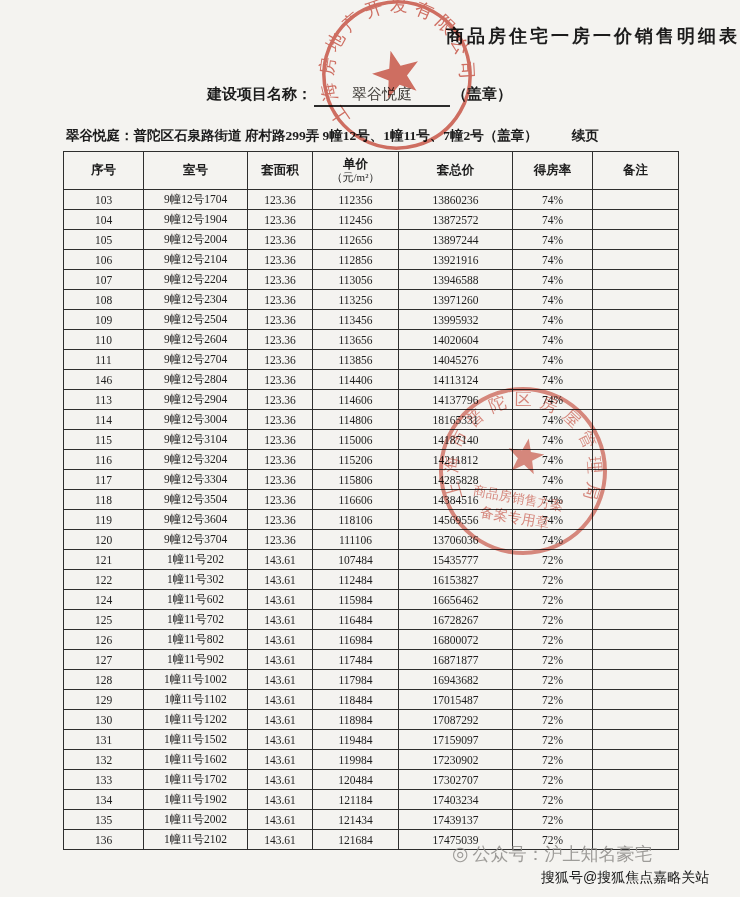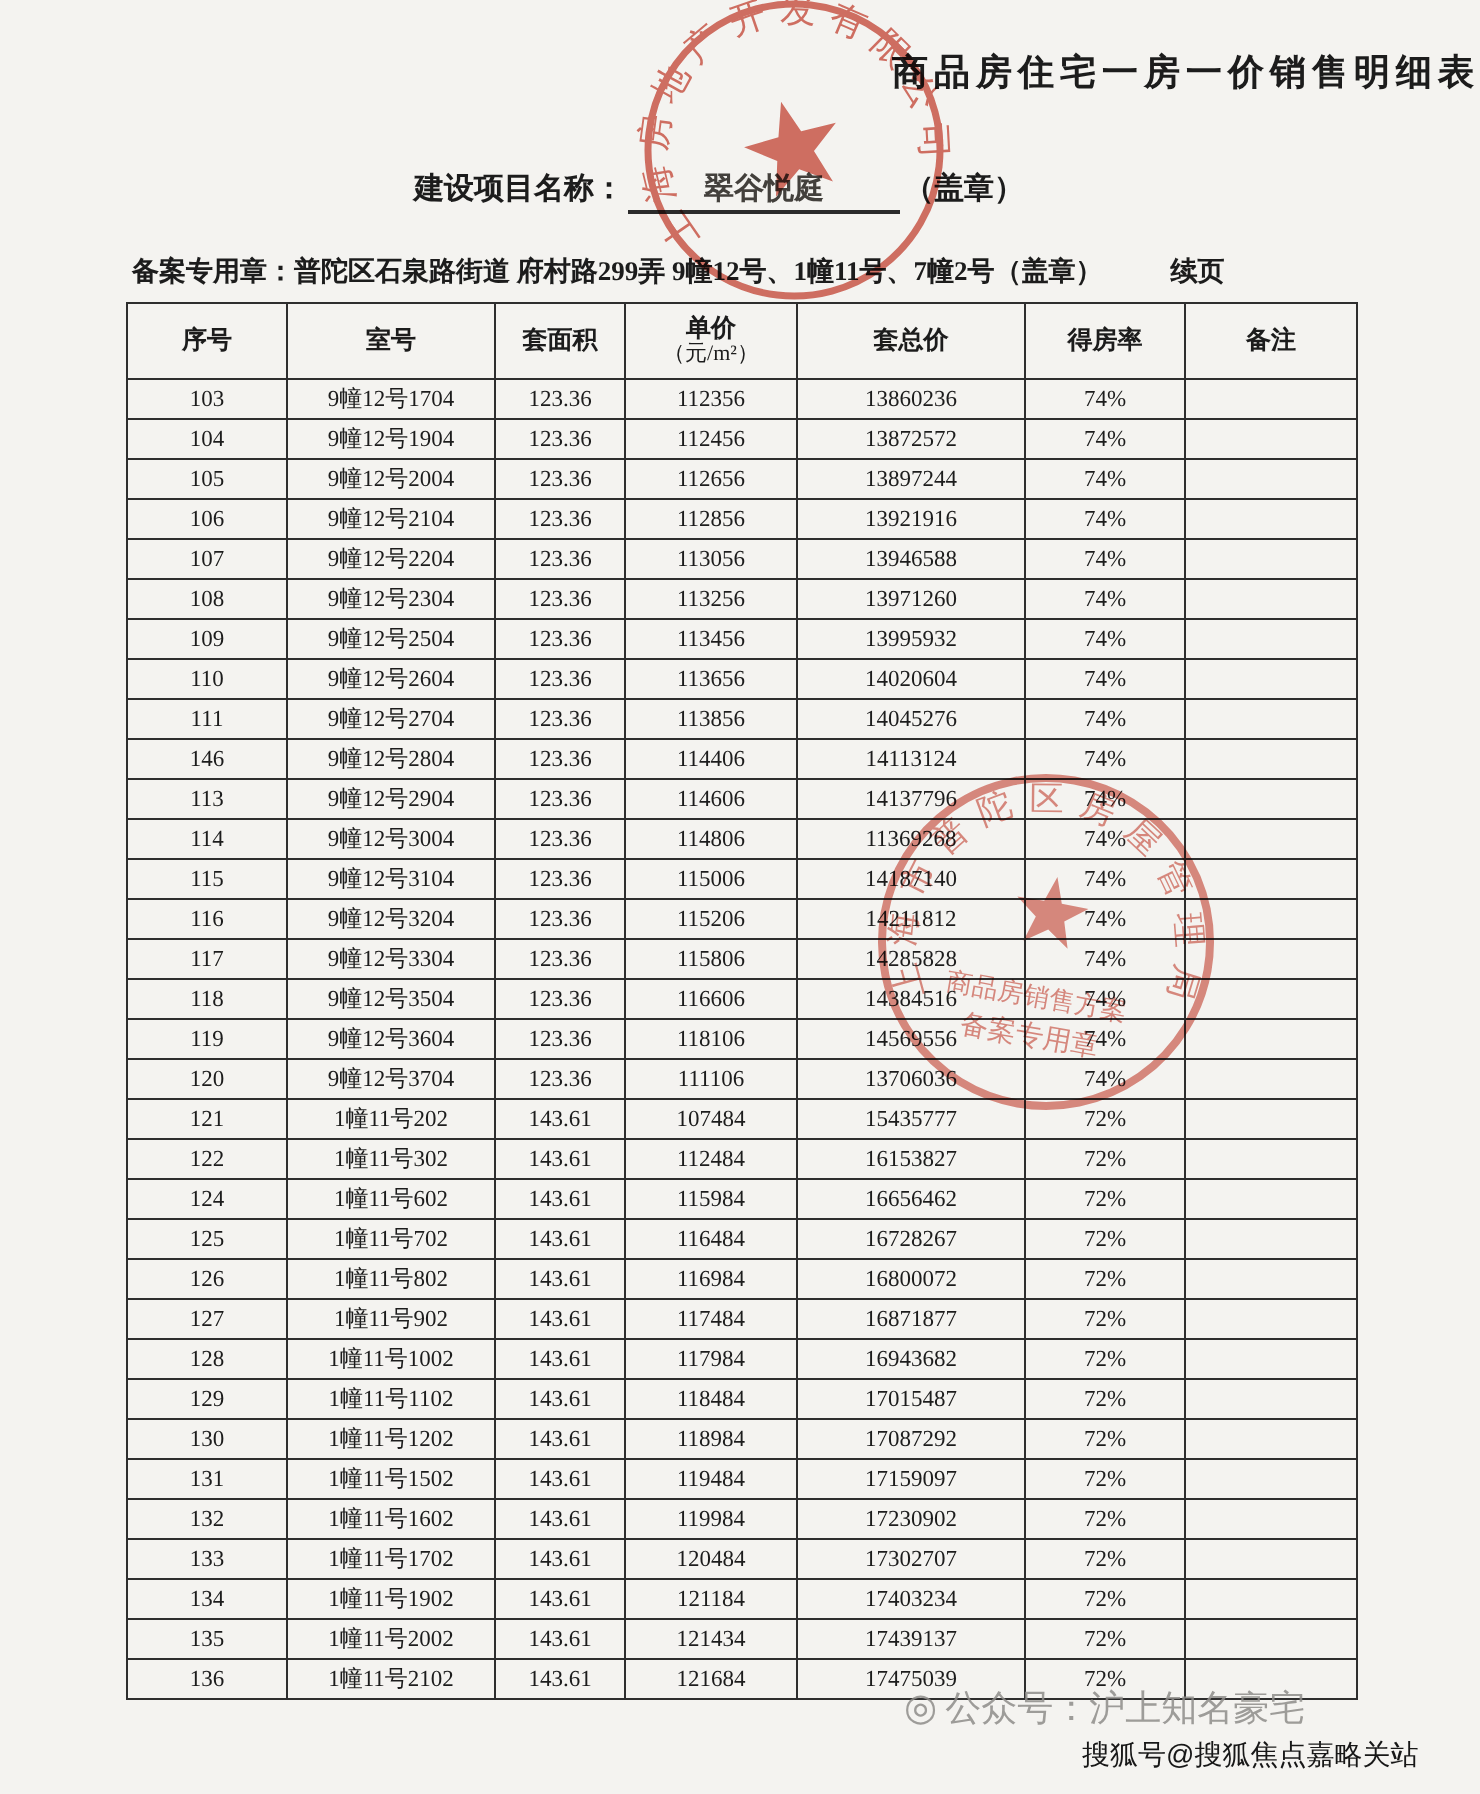--- a/index.html
+++ b/index.html
@@ -14,21 +14,21 @@
   .title {
     position:absolute; top:24px; left:0; width:100%;
     text-align:right; font-size:18px; font-weight:bold; letter-spacing:3px;
   }
   .project-line {
     position:absolute; top:85px; left:207px;
     font-size:15px; font-weight:bold; white-space:nowrap;
   }
   .project-value {
     display:inline-block; min-width:128px; text-align:center;
-    border-bottom:2px solid #2b2b2b; color:#43403c; font-weight:700;
+    border-bottom:2px solid #2b2b2b; color:#43403c; font-weight:400;
     padding:0 4px 1px 4px; margin:0 2px;
   }
   .location-line {
     position:absolute; top:127px; left:66px;
     font-size:13.5px; font-weight:bold; white-space:nowrap;
   }
   .location-line .cont { margin-left:6px;padding-left:28px; }
 
   table.price-table {
     position:absolute; top:151px; left:63px; width:615px;
@@ -68,21 +68,21 @@
 
 <div class="page">
 
   <div class="title">商品房住宅一房一价销售明细表</div>
 
   <div class="project-line">
     <span>建设项目名称：</span><span class="project-value">翠谷悦庭</span><span>（盖章）</span>
   </div>
 
   <div class="location-line">
-    <span>备案专用章：</span><span>普陀区石泉路街道 府村路299弄 9幢12号、1幢11号、7幢2号（盖章）</span><span class="cont">续页</span>
+    <span>翠谷悦庭：</span><span>普陀区石泉路街道 府村路299弄 9幢12号、1幢11号、7幢2号（盖章）</span><span class="cont">续页</span>
   </div>
 
   <table class="price-table">
     <colgroup>
       <col style="width:80px">
         <col style="width:104px">
         <col style="width:65px">
       <col style="width:86px">
         <col style="width:114px">
         <col style="width:80px">
@@ -200,21 +200,21 @@
           <td>114606</td>
           <td>14137796</td>
           <td>74%</td>
           <td></td>
         </tr>
         <tr>
           <td>114</td>
           <td>9幢12号3004</td>
           <td>123.36</td>
           <td>114806</td>
-          <td>11369268</td>
+          <td>18165331</td>
           <td>74%</td>
           <td></td>
         </tr>
         <tr>
           <td>115</td>
           <td>9幢12号3104</td>
           <td>123.36</td>
           <td>115006</td>
           <td>14187140</td>
           <td>74%</td>

